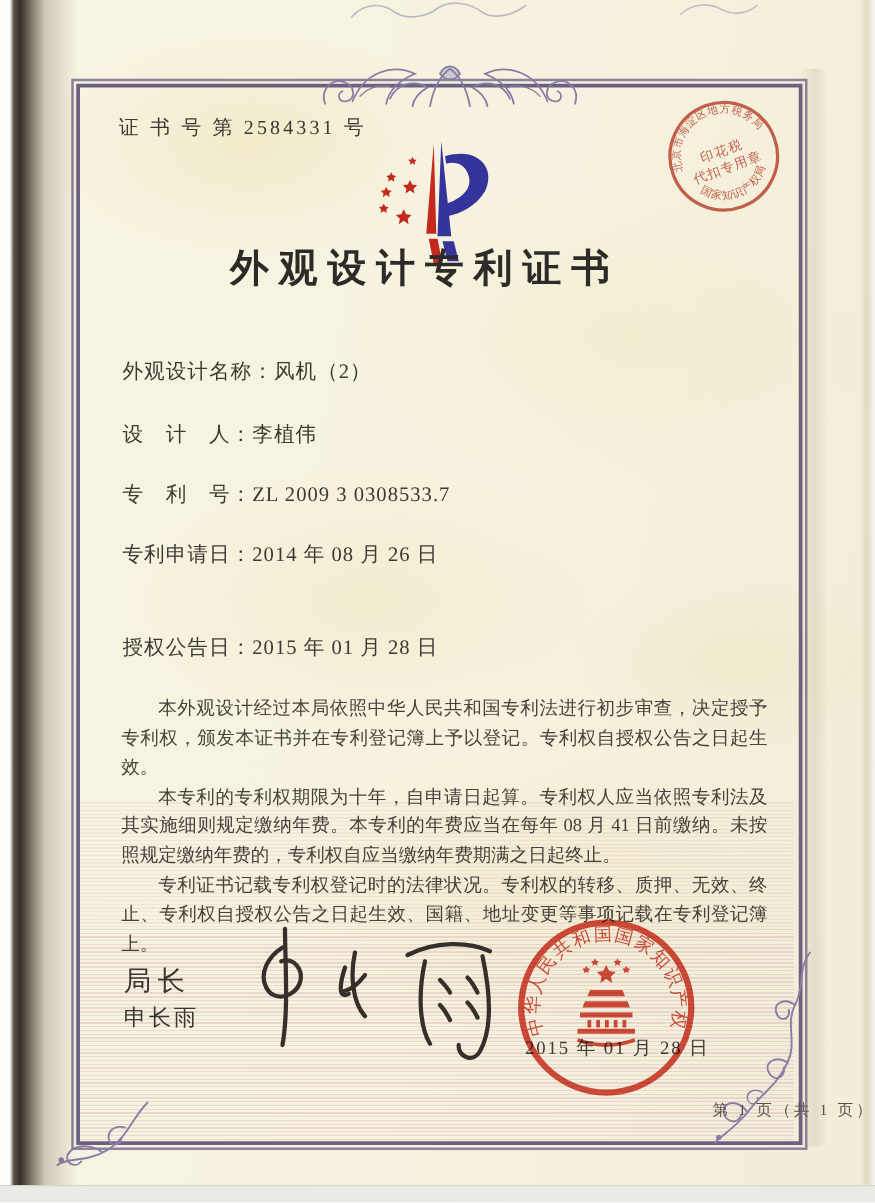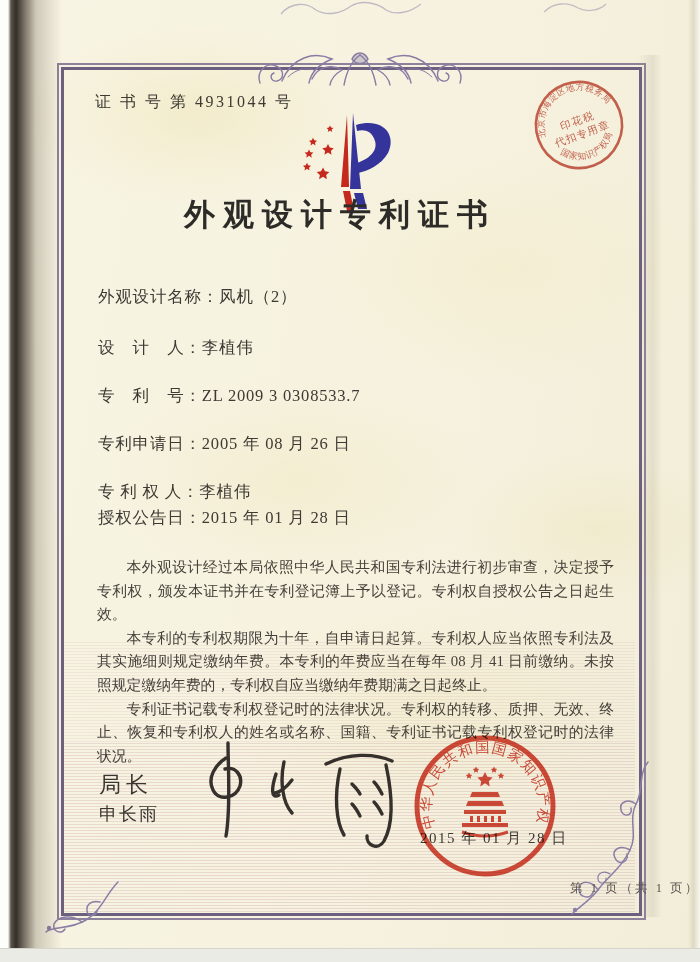--- a/index.html
+++ b/index.html
@@ -109,21 +109,21 @@
     <g stroke="#8a7da6" stroke-width="1.5" fill="none" stroke-linecap="round">      
         <path d="M82,4 C72,16 78,32 70,46 C62,62 72,76 64,92 C56,110 42,118 32,132 C22,144 12,150 6,156"></path>
       <path d="M70,46 C62,40 53,44 55,52 C57,60 67,58 65,50"></path>
       <path d="M64,92 C54,86 45,92 49,100 C53,108 63,104 61,96"></path>
       <path d="M32,132 C26,122 13,122 13,131 C13,140 25,142 27,134"></path>
       <path d="M44,116 C38,112 31,115 32,121 C33,127 41,126 40,120" stroke-width="1.2"></path>
       <circle cx="9" cy="152" r="2.2" fill="#8a7da6" stroke="none"></circle>
     </g>
   </svg>
 
-  <div class="cert-no">证 书 号 第 4931044 号</div>
+  <div class="cert-no">证 书 号 第 2584331 号</div>
 
   <svg class="logo" width="102" height="114" viewBox="0 0 102 114">
     <g fill="#c5281c">
       <polygon transform="translate(33,28) scale(3.6)" points="0,-1 0.294,-0.405 0.951,-0.309 0.476,0.155 0.588,0.809 0,0.405 -0.588,0.809 -0.476,0.155 -0.951,-0.309 -0.294,-0.405"></polygon>
       <polygon transform="translate(16,41) scale(4.2)" points="0,-1 0.294,-0.405 0.951,-0.309 0.476,0.155 0.588,0.809 0,0.405 -0.588,0.809 -0.476,0.155 -0.951,-0.309 -0.294,-0.405"></polygon>
       <polygon transform="translate(31,49) scale(6)" points="0,-1 0.294,-0.405 0.951,-0.309 0.476,0.155 0.588,0.809 0,0.405 -0.588,0.809 -0.476,0.155 -0.951,-0.309 -0.294,-0.405"></polygon>
       <polygon transform="translate(12,53) scale(4.6)" points="0,-1 0.294,-0.405 0.951,-0.309 0.476,0.155 0.588,0.809 0,0.405 -0.588,0.809 -0.476,0.155 -0.951,-0.309 -0.294,-0.405"></polygon>
       <polygon transform="translate(10,66) scale(4.2)" points="0,-1 0.294,-0.405 0.951,-0.309 0.476,0.155 0.588,0.809 0,0.405 -0.588,0.809 -0.476,0.155 -0.951,-0.309 -0.294,-0.405"></polygon>
       <polygon transform="translate(26,73) scale(6.6)" points="0,-1 0.294,-0.405 0.951,-0.309 0.476,0.155 0.588,0.809 0,0.405 -0.588,0.809 -0.476,0.155 -0.951,-0.309 -0.294,-0.405"></polygon>
       <polygon points="50,14 44,86 52,86"></polygon>
@@ -150,28 +150,27 @@
     </text>
     <text x="48" y="47" font-size="10.5" fill="#c14a39" text-anchor="middle" letter-spacing="1.5" font-family="Liberation Serif, serif">印花税</text>
     <text x="48" y="61" font-size="10.5" fill="#c14a39" text-anchor="middle" letter-spacing="1" font-family="Liberation Serif, serif">代扣专用章</text>
   </svg>
 
   <div class="title">外观设计专利证书</div>
 
   <div class="field f1"><span>外观设计名称：</span><span>风机（2）</span></div>
   <div class="field f2"><span>设　计　人：</span><span>李植伟</span></div>
   <div class="field f3"><span>专　利　号：</span><span>ZL 2009 3 0308533.7</span></div>
-  <div class="field f4"><span>专利申请日：</span><span>2005 年 08 月 26 日</span></div>
-  <div class="field f5"><span>专 利 权 人：</span><span>李植伟</span></div>
+  <div class="field f4"><span>专利申请日：</span><span>2014 年 08 月 26 日</span></div>
   <div class="field f6"><span>授权公告日：</span><span>2015 年 01 月 28 日</span></div>
 
   <div class="body-text">
     <p>本外观设计经过本局依照中华人民共和国专利法进行初步审查，决定授予专利权，颁发本证书并在专利登记簿上予以登记。专利权自授权公告之日起生效。</p>
     <p>本专利的专利权期限为十年，自申请日起算。专利权人应当依照专利法及其实施细则规定缴纳年费。本专利的年费应当在每年 08 月 41 日前缴纳。未按照规定缴纳年费的，专利权自应当缴纳年费期满之日起终止。</p>
-    <p>专利证书记载专利权登记时的法律状况。专利权的转移、质押、无效、终止、恢复和专利权人的姓名或名称、国籍、专利证书记载专利权登记时的法律状况。</p>
+    <p>专利证书记载专利权登记时的法律状况。专利权的转移、质押、无效、终止、专利权自授权公告之日起生效、国籍、地址变更等事项记载在专利登记簿上。</p>
   </div>
 
   <div class="officer-title">局长</div>
   <div class="officer-name">申长雨</div>
 
   <svg class="signature" width="212" height="118" viewBox="0 0 212 118">
     <g stroke="#35302b" stroke-width="3.4" fill="none" stroke-linecap="round" stroke-linejoin="round">
       <path d="M38,20 C27,27 19,40 25,52 C31,64 48,60 52,48 C55,37 47,28 37,31"></path>
       <path d="M40,5 C40,30 43,70 38,98"></path>
       <path d="M88,36 C84,48 82,62 91,57"></path>

